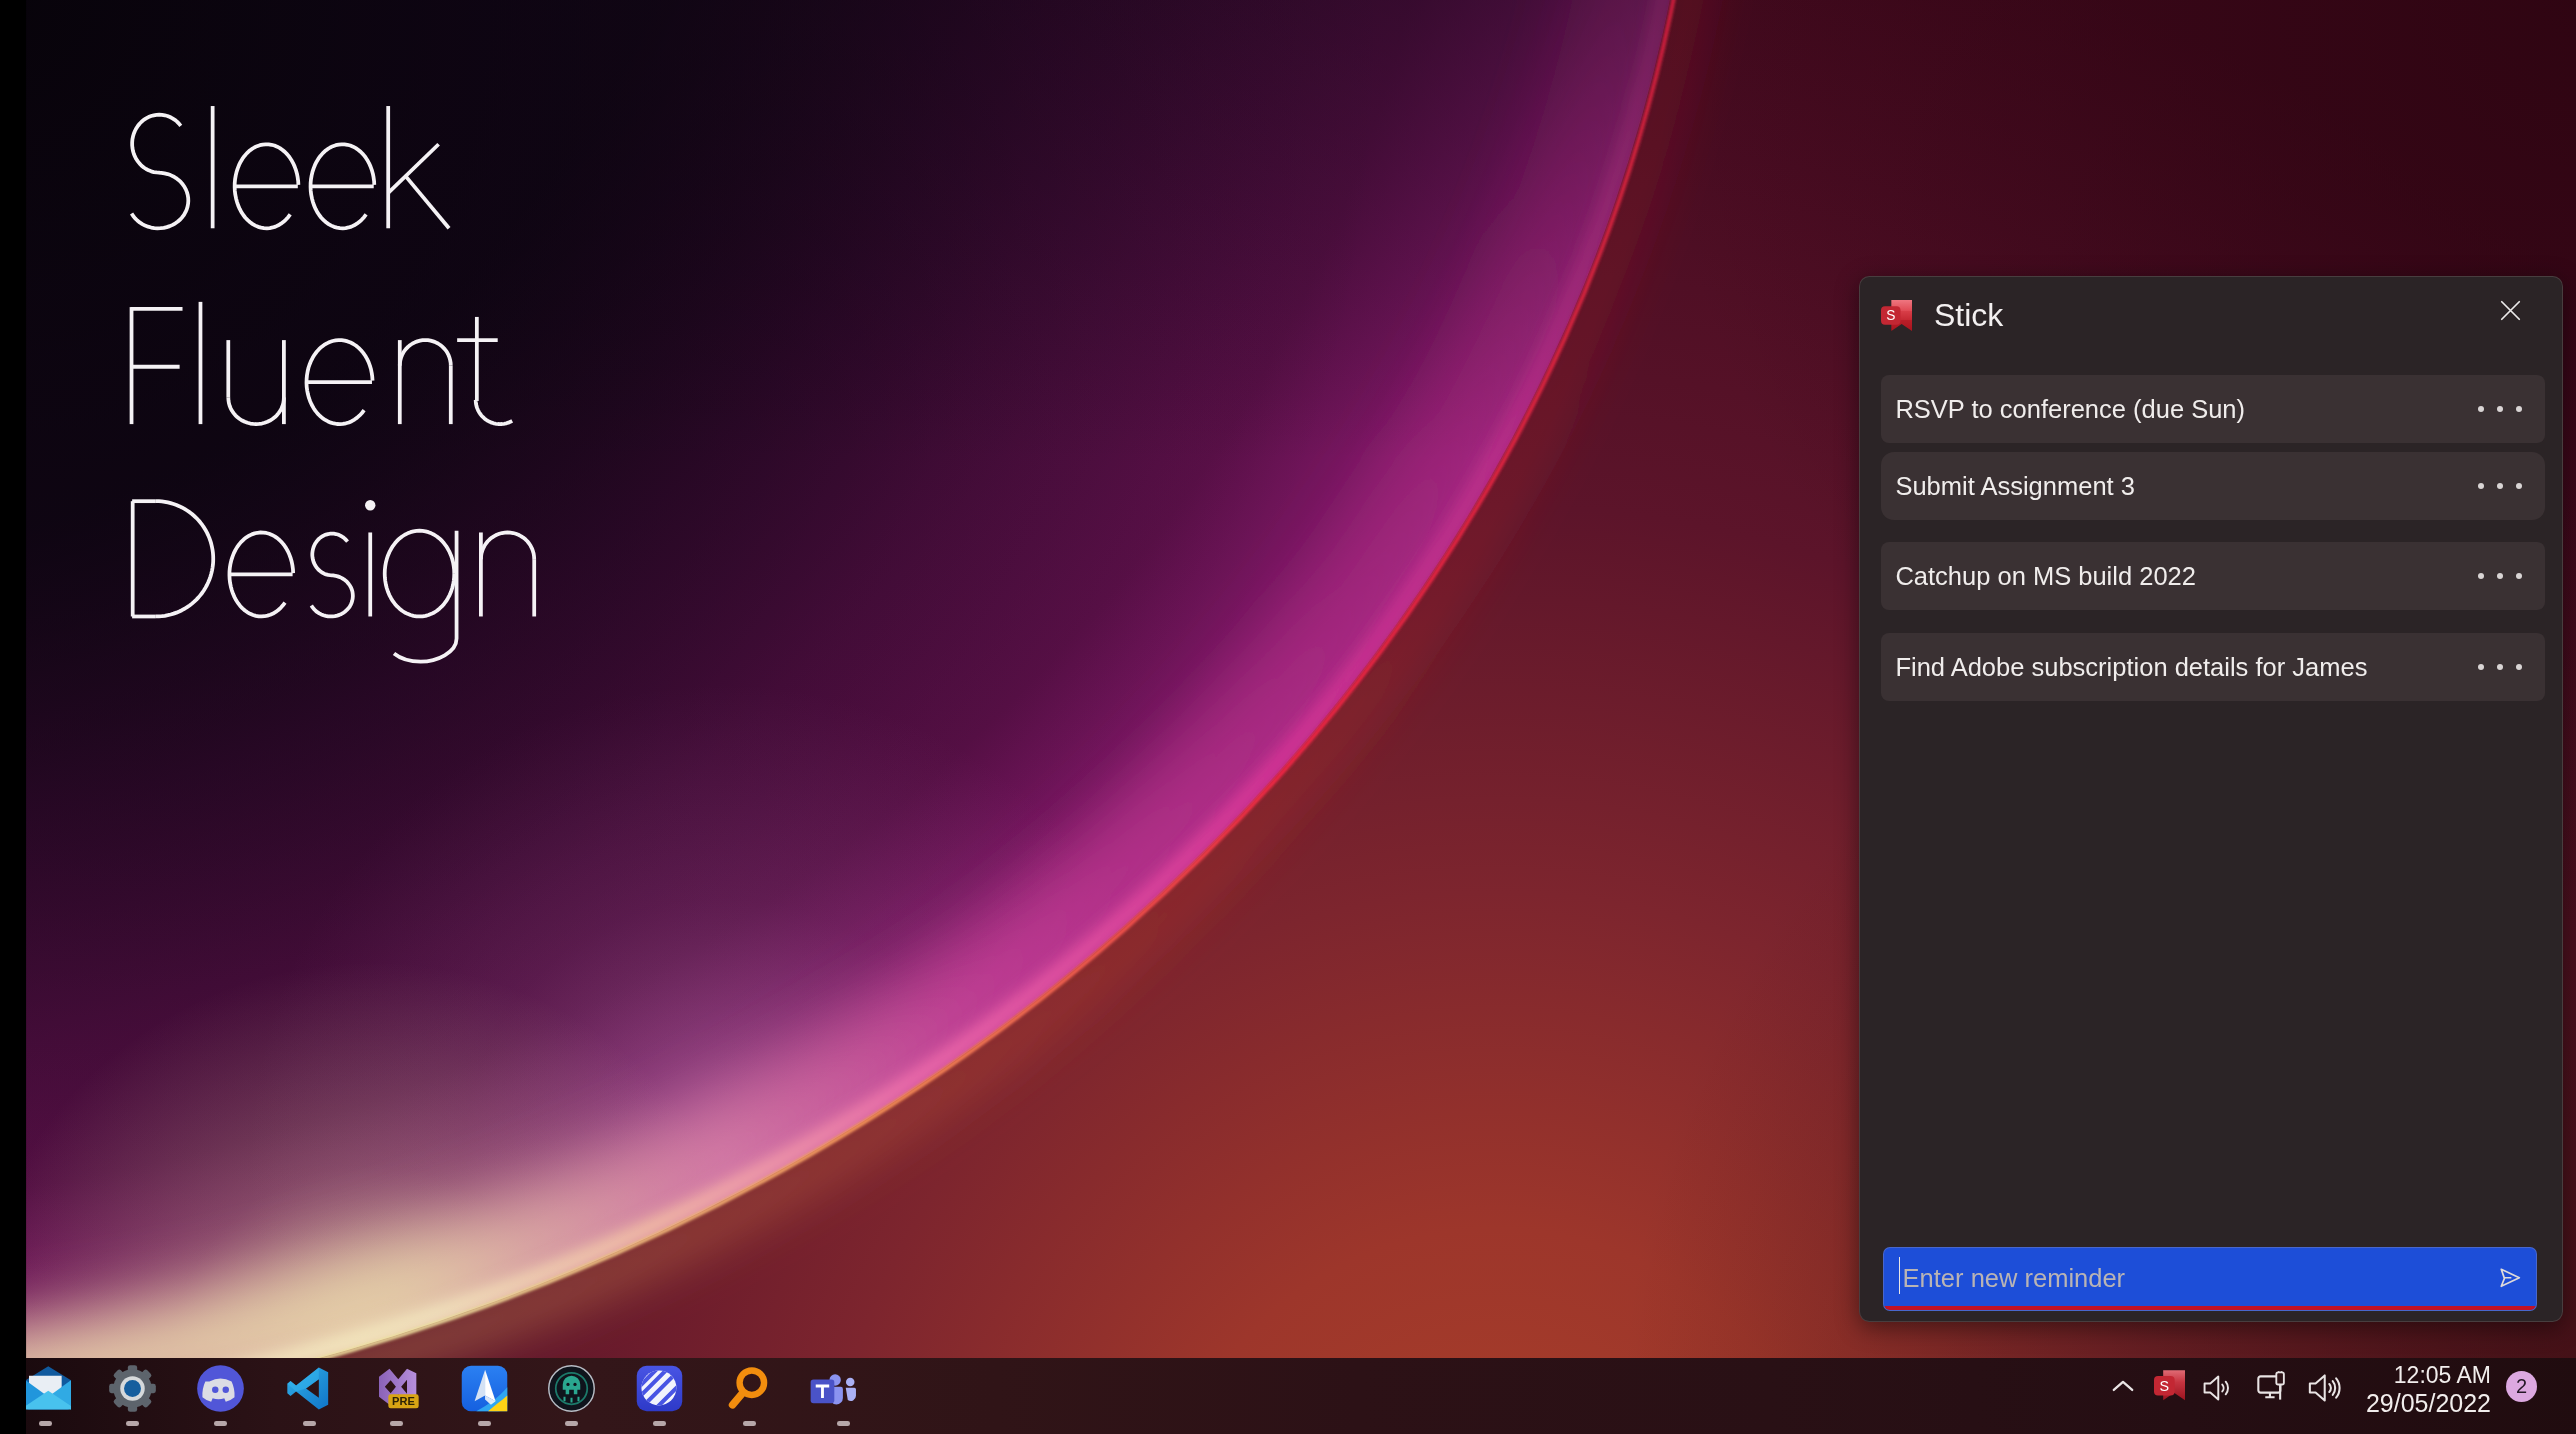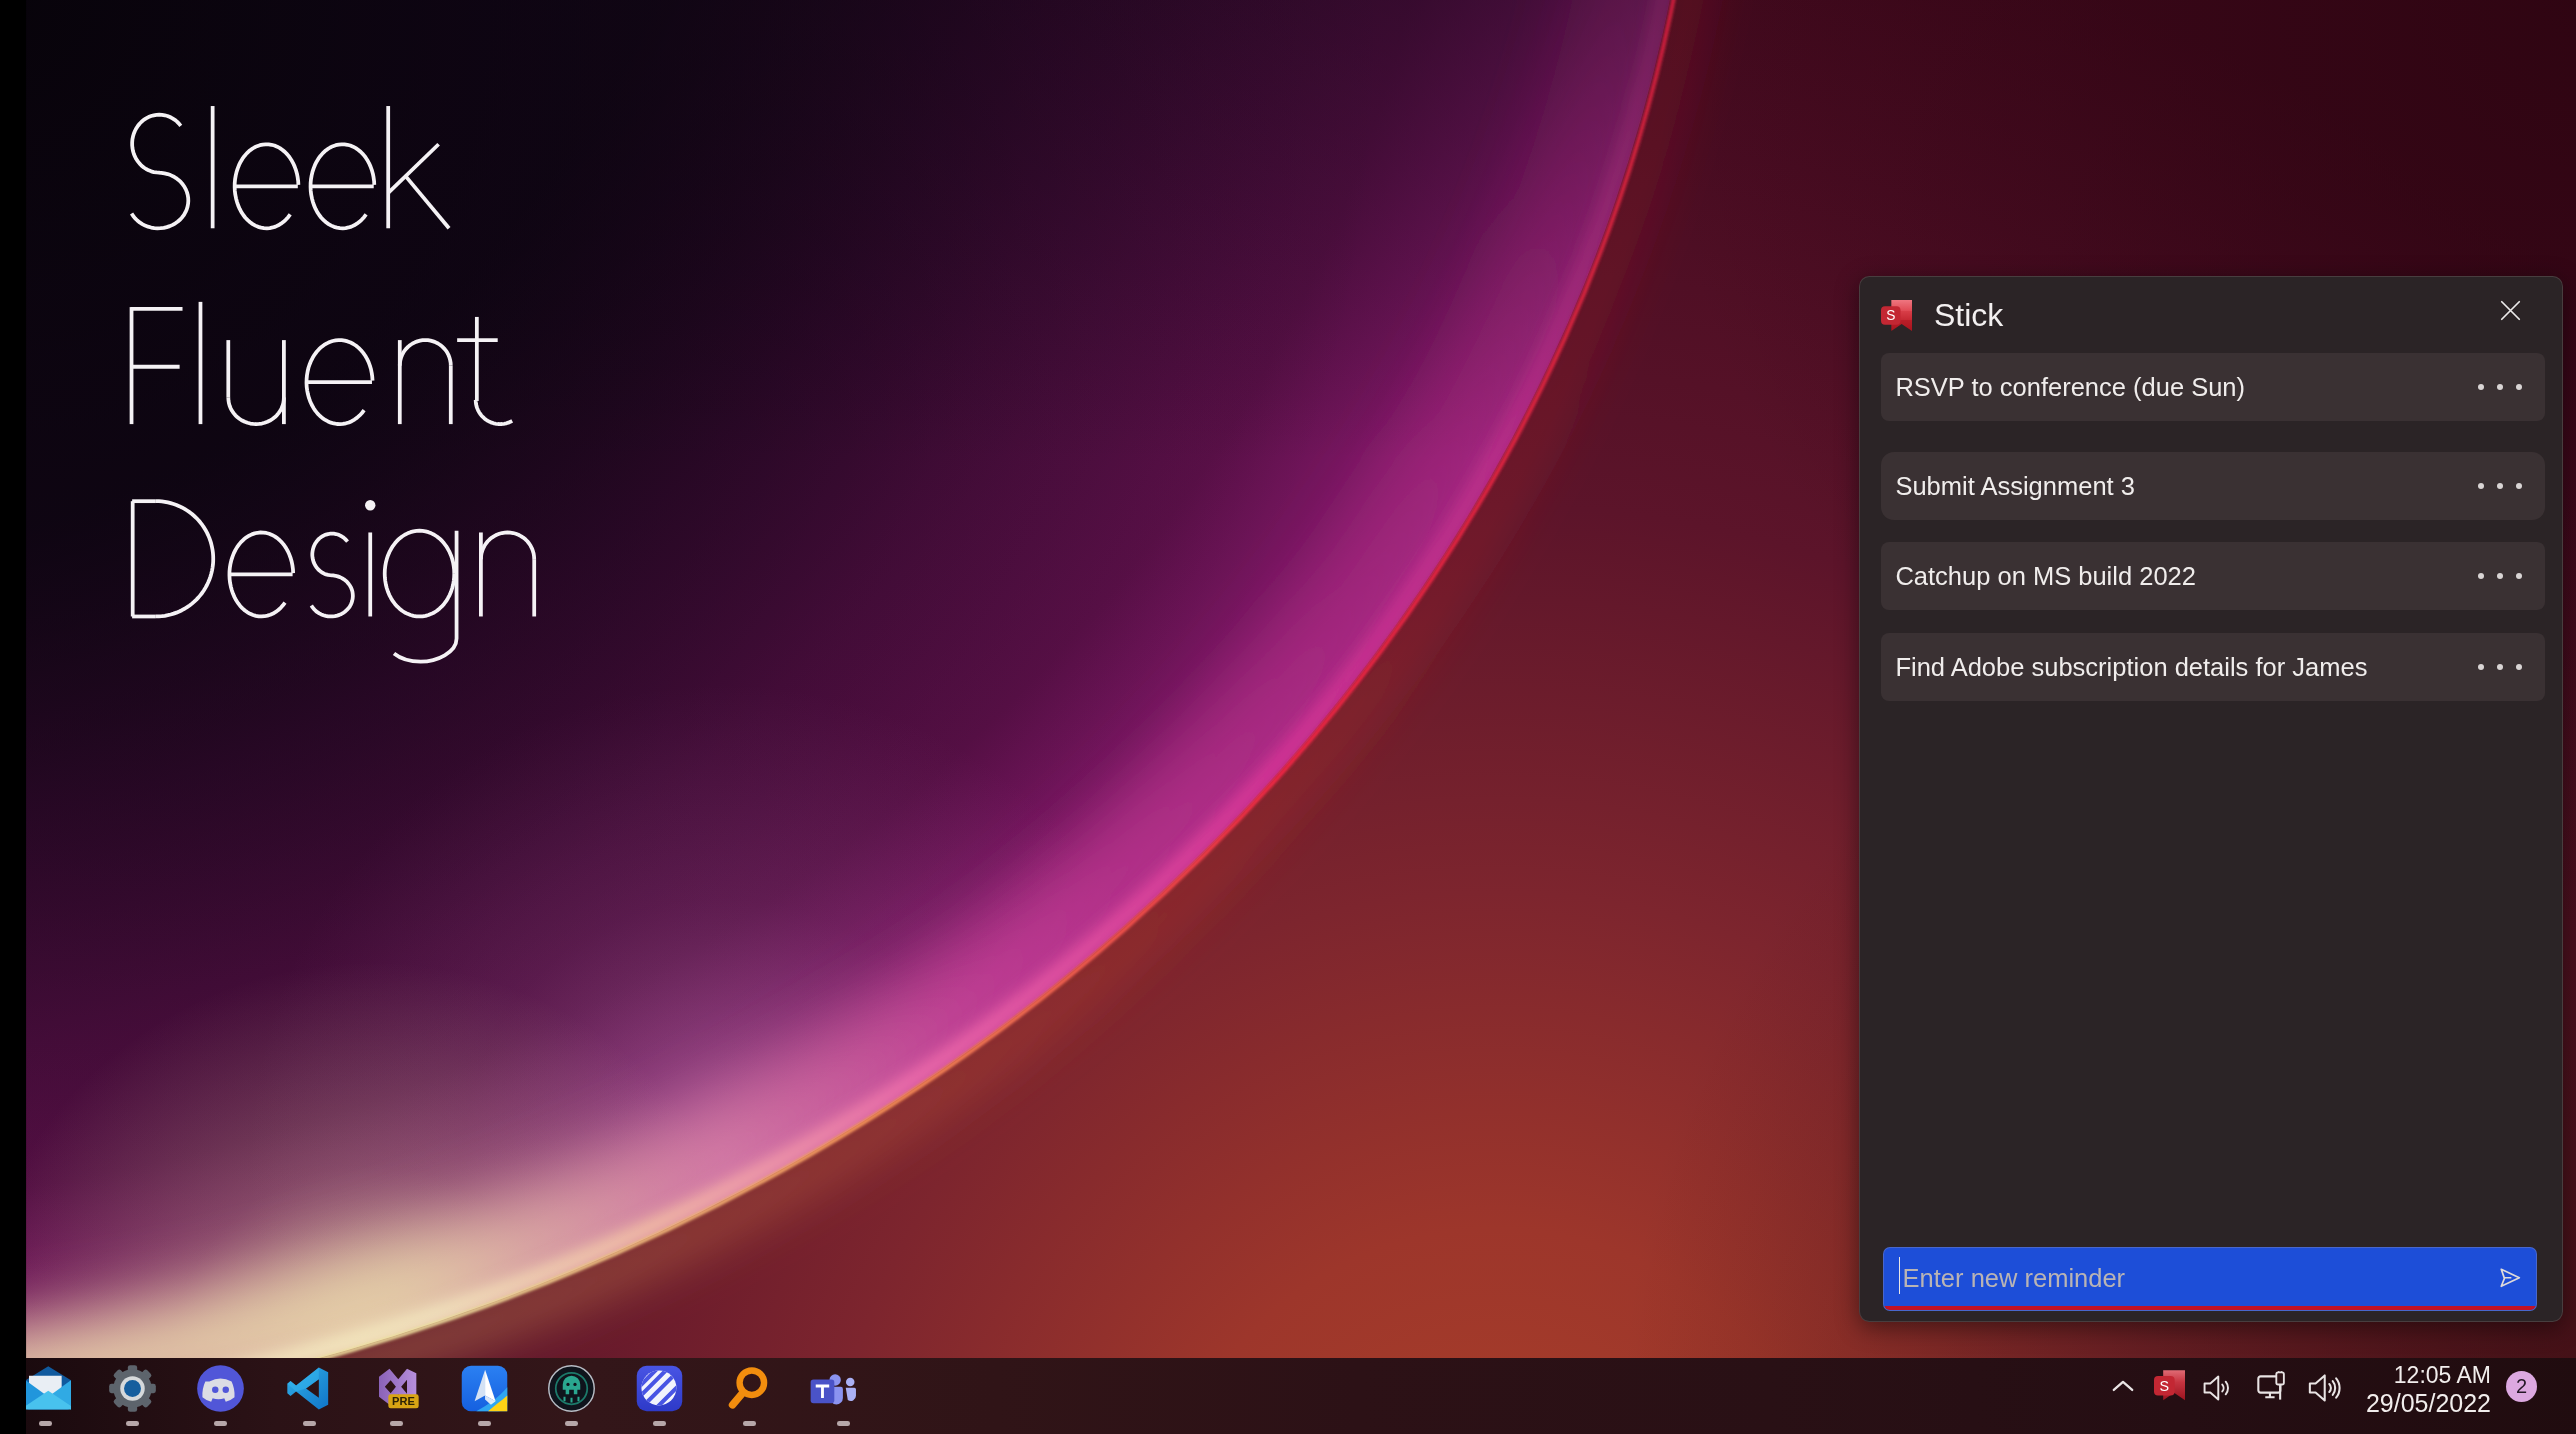--- a/index.html
+++ b/index.html
@@ -320,21 +320,21 @@
     </linearGradient>
       </defs>
     <path d="M18 0 h36 v54 l-18 -12 l-18 12 Z" fill="url(#rbh)"></path>
     <rect x="0" y="11" width="34" height="32" rx="7" fill="#c32733"></rect>
     <text x="17" y="35" font-family="Liberation Sans, sans-serif" font-size="24" fill="#fff" text-anchor="middle">S</text>
   </svg>
   <div class="abs" style="left:74px;top:23px;height:31px;line-height:31px;font-size:32px;color:#f3f0f0;">Stick</div>
   <svg class="abs" style="right:41px;top:23px" width="21" height="21" viewBox="0 0 36 36">
     <path d="M3 3 L33 33 M33 3 L3 33" stroke="#eceaea" stroke-width="3" stroke-linecap="round"></path>
   </svg>
-  <div class="row" style="top:76px;">
+  <div class="row" style="top:98px;">
       <div class="rowtext">RSVP to conference (due Sun)</div>
       <div class="dots">
         <div class="dot"></div>
         <div class="dot"></div>
         <div class="dot"></div>
       </div>
     </div>
   <div class="row" style="top:175px;border-radius:13px;">
       <div class="rowtext">Submit Assignment 3</div>
       <div class="dots">

